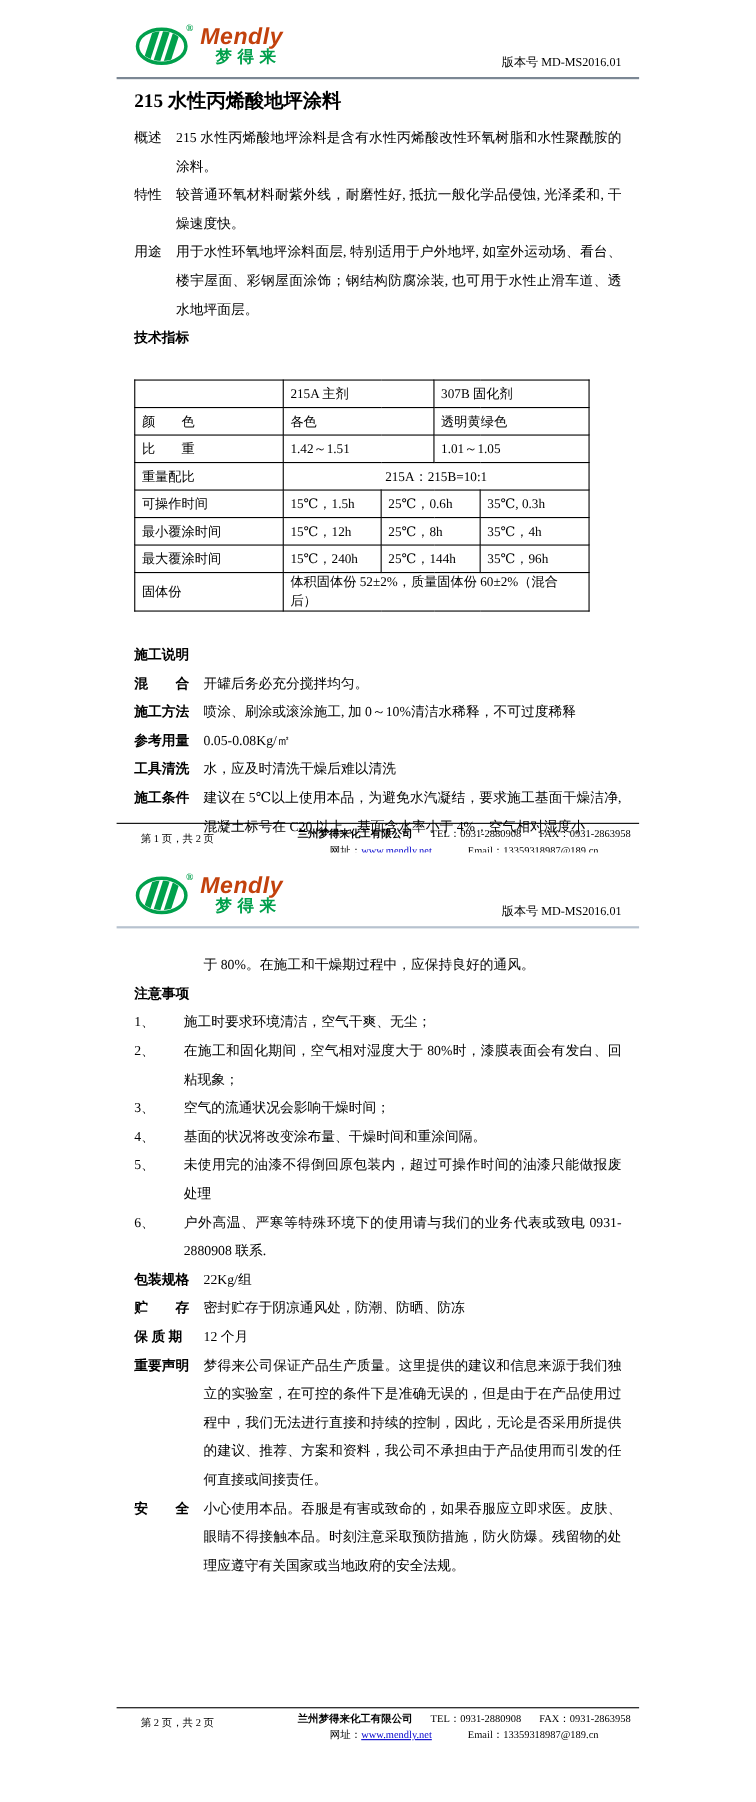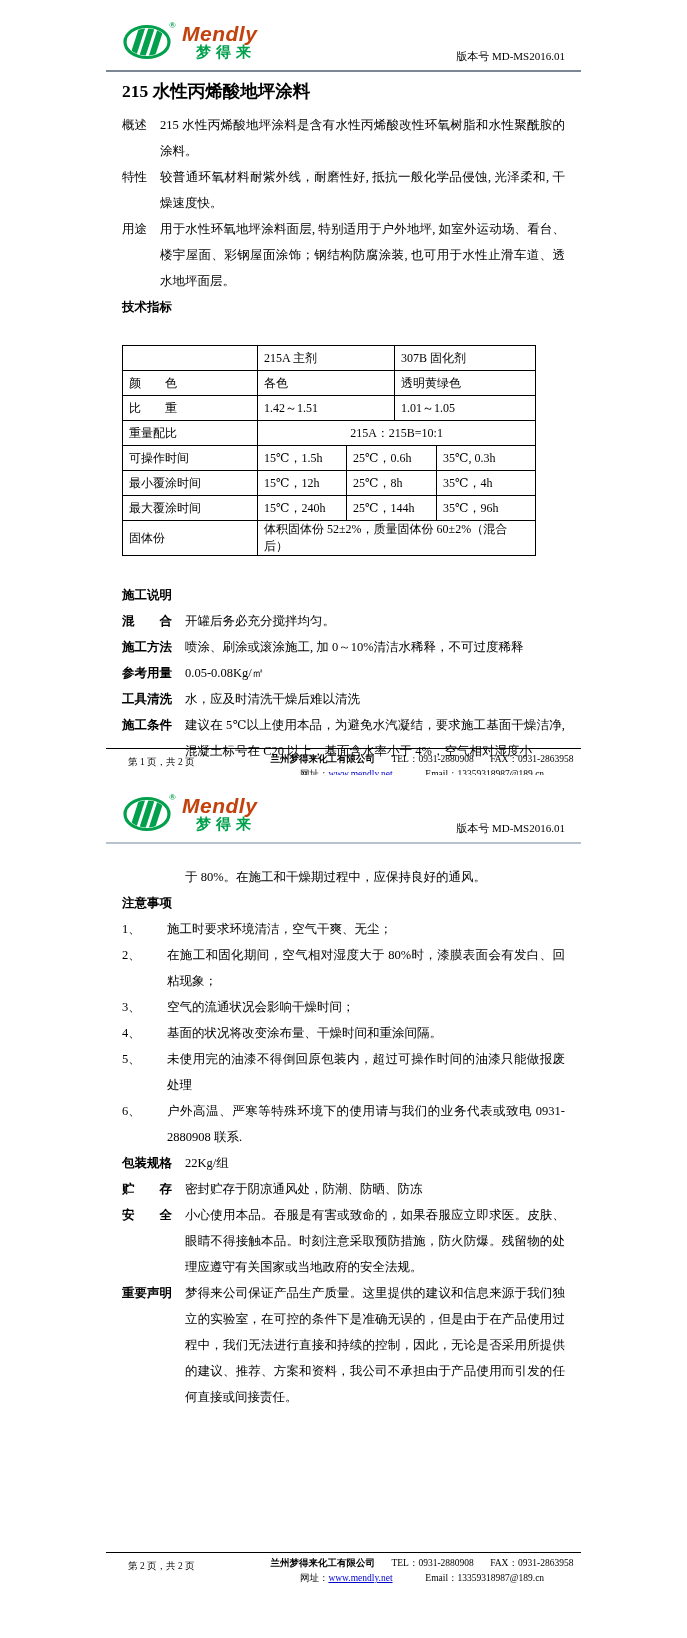--- a/index.html
+++ b/index.html
@@ -271,26 +271,30 @@
 
     <div class="kv">
       <span class="kv-label">包装规格</span>
       <span class="kv-text">22Kg/组</span>
     </div>
     <div class="kv">
       <span class="kv-label">贮　　存</span>
       <span class="kv-text">密封贮存于阴凉通风处，防潮、防晒、防冻</span>
     </div>
     <div class="kv">
+      <span class="kv-label">保 质 期</span>
+      <span class="kv-text">12 个月</span>
+    </div>
+    <div class="kv">
+      <span class="kv-label">重要声明</span>
+      <span class="kv-text">梦得来公司保证产品生产质量。这里提供的建议和信息来源于我们独立的实验室，在可控的条件下是准确无误的，但是由于在产品使用过程中，我们无法进行直接和持续的控制，因此，无论是否采用所提供的建议、推荐、方案和资料，我公司不承担由于产品使用而引发的任何直接或间接责任。</span>
+    </div>
+    <div class="kv">
       <span class="kv-label">安　　全</span>
       <span class="kv-text">小心使用本品。吞服是有害或致命的，如果吞服应立即求医。皮肤、眼睛不得接触本品。时刻注意采取预防措施，防火防爆。残留物的处理应遵守有关国家或当地政府的安全法规。</span>
-    </div>
-    <div class="kv">
-      <span class="kv-label">重要声明</span>
-      <span class="kv-text">梦得来公司保证产品生产质量。这里提供的建议和信息来源于我们独立的实验室，在可控的条件下是准确无误的，但是由于在产品使用过程中，我们无法进行直接和持续的控制，因此，无论是否采用所提供的建议、推荐、方案和资料，我公司不承担由于产品使用而引发的任何直接或间接责任。</span>
     </div>
   </div>
 
   <div class="footer footer-2">
     <div class="f-page">第 2 页，共 2 页</div>
     <div class="f-info">
       <div>
         <span class="f-company">兰州梦得来化工有限公司</span><span class="f-sep"></span>
         <span>TEL：0931-2880908</span><span class="f-sep"></span>
         <span>FAX：0931-2863958</span>

